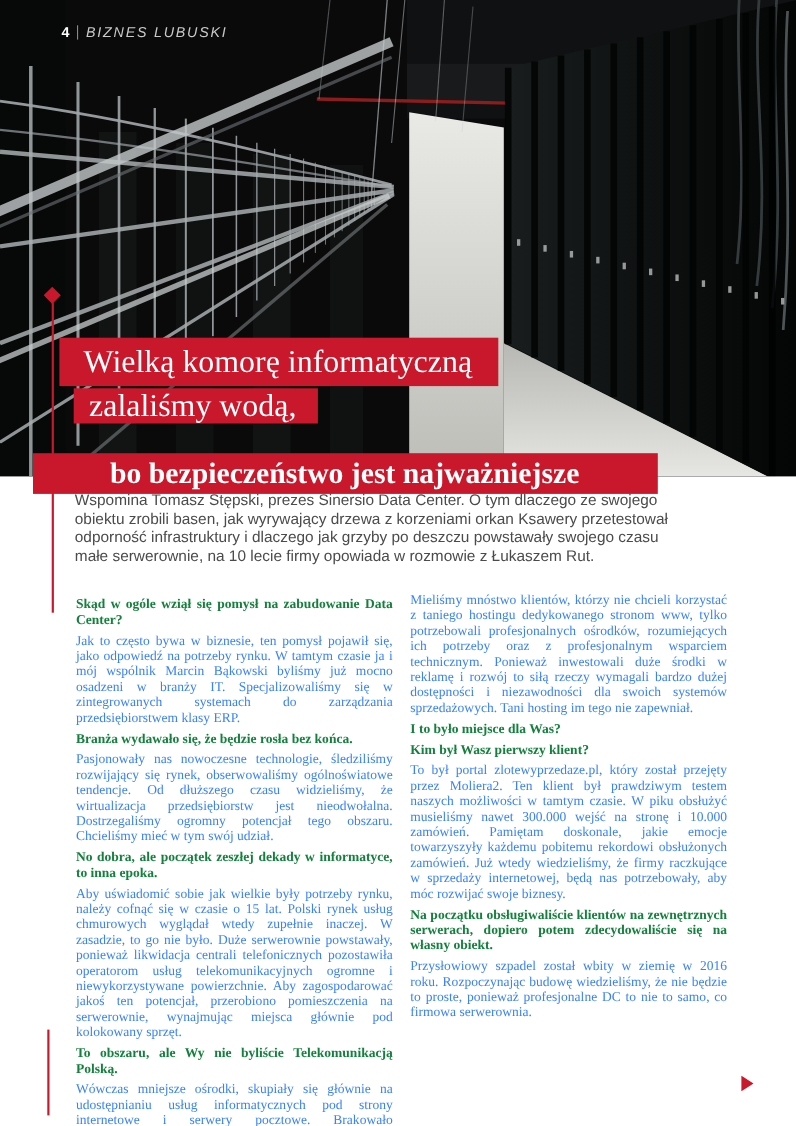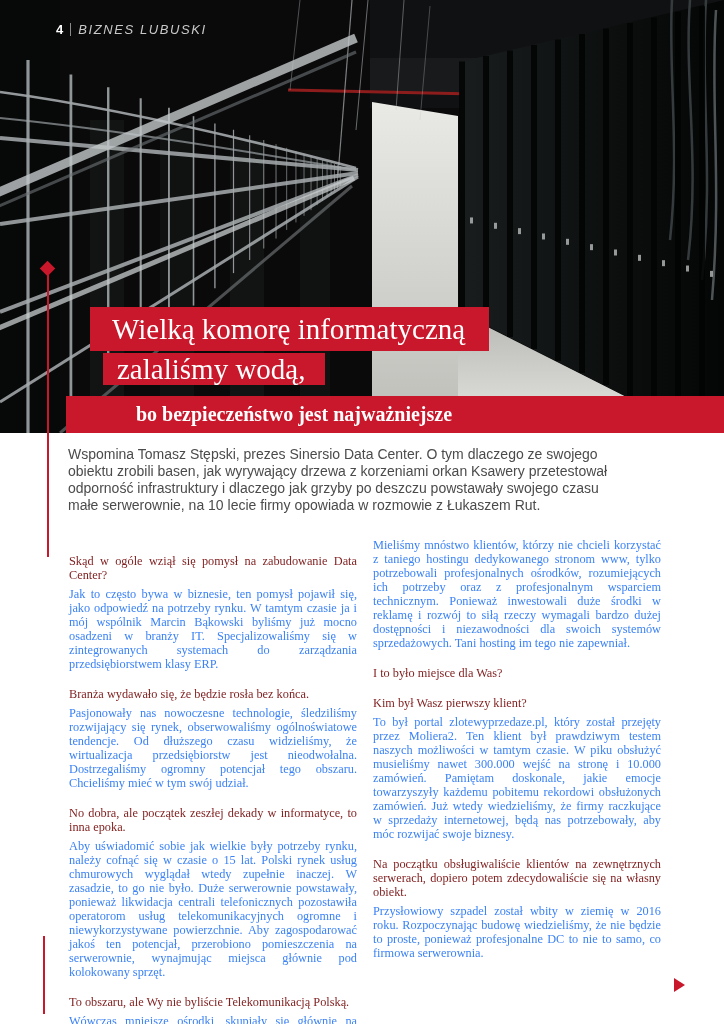--- a/index.html
+++ b/index.html
@@ -13,33 +13,33 @@
   .pagehead .num{font-size:13px;font-weight:bold;color:#ffffff;}
   .pagehead .bar{width:1px;height:13px;background:#8a8a8a;margin:0 7px;}
   .pagehead .pub{font-size:13px;letter-spacing:1.6px;color:#c9c9c9;font-style:italic;}
   
   .diamond{position:absolute;left:42px;top:263px;width:11px;height:11px;background:#c9182b;
            transform:rotate(45deg);z-index:3;}
   .vline-top{position:absolute;left:47px;top:275px;width:2px;height:282px;background:#c9182b;z-index:1;}
   .vline-bottom{position:absolute;left:43px;top:936px;width:2px;height:78px;background:#c9182b;z-index:1;}
   
   .banner{position:absolute;z-index:2;background:#c9182b;color:#ffffff;display:flex;align-items:center;
-          font-family:"Liberation Serif",serif;white-space:nowrap;margin-left:36px;}
+          font-family:"Liberation Serif",serif;white-space:nowrap;}
   .banner.b1{left:54px;top:307px;height:44px;padding:0 24px 0 22px;font-size:29px;}
   .banner.b2{left:67px;top:353px;height:32px;padding:0 20px 0 14px;font-size:29px;}
-  .banner.b3{left:30px;top:396px;height:37px;width:679px;padding:0 0 0 70px;font-size:20px;font-weight:bold;box-sizing:border-box;}
+  .banner.b3{left:30px;top:412px;height:37px;width:568px;padding:0 0 0 70px;font-size:27px;font-weight:bold;box-sizing:border-box;}
   
   .lead{position:absolute;left:68px;top:446px;width:562px;z-index:2;
         font-family:"Liberation Sans",sans-serif;font-size:14px;line-height:17px;color:#4b4b4b;}
   
   .article{position:absolute;left:69px;top:538px;width:592px;display:flex;gap:16px;}
   .col{width:288px;}
   .col p{margin:0 0 5px 0;text-align:justify;font-family:"Liberation Serif",serif;
          font-size:12.3px;line-height:14px;color:#3b82f6;}
-  .col p.q{font-weight:normal;color:#7f1d1d;margin-top:16px;}
+  .col p.q{font-weight:bold;color:#15803d;margin-top:4px;}
   
   .next-arrow{position:absolute;left:674px;top:978px;width:0;height:0;z-index:2;
               border-left:11px solid #c9182b;border-top:7px solid transparent;border-bottom:7px solid transparent;}
 </style>
 </head>
 <body>
 
 <div class="hero">
   <svg id="photo-svg" viewBox="0 0 724 433" preserveAspectRatio="none">
     <defs>

